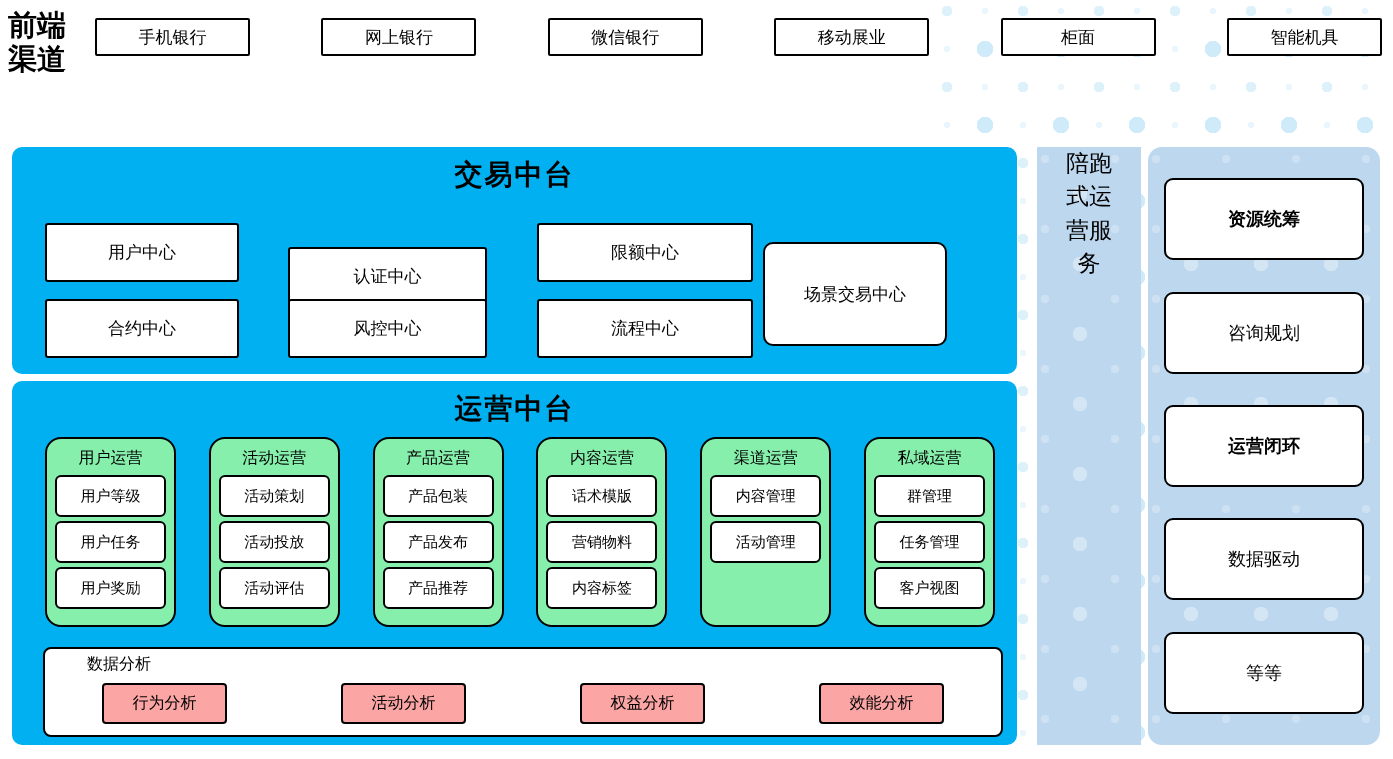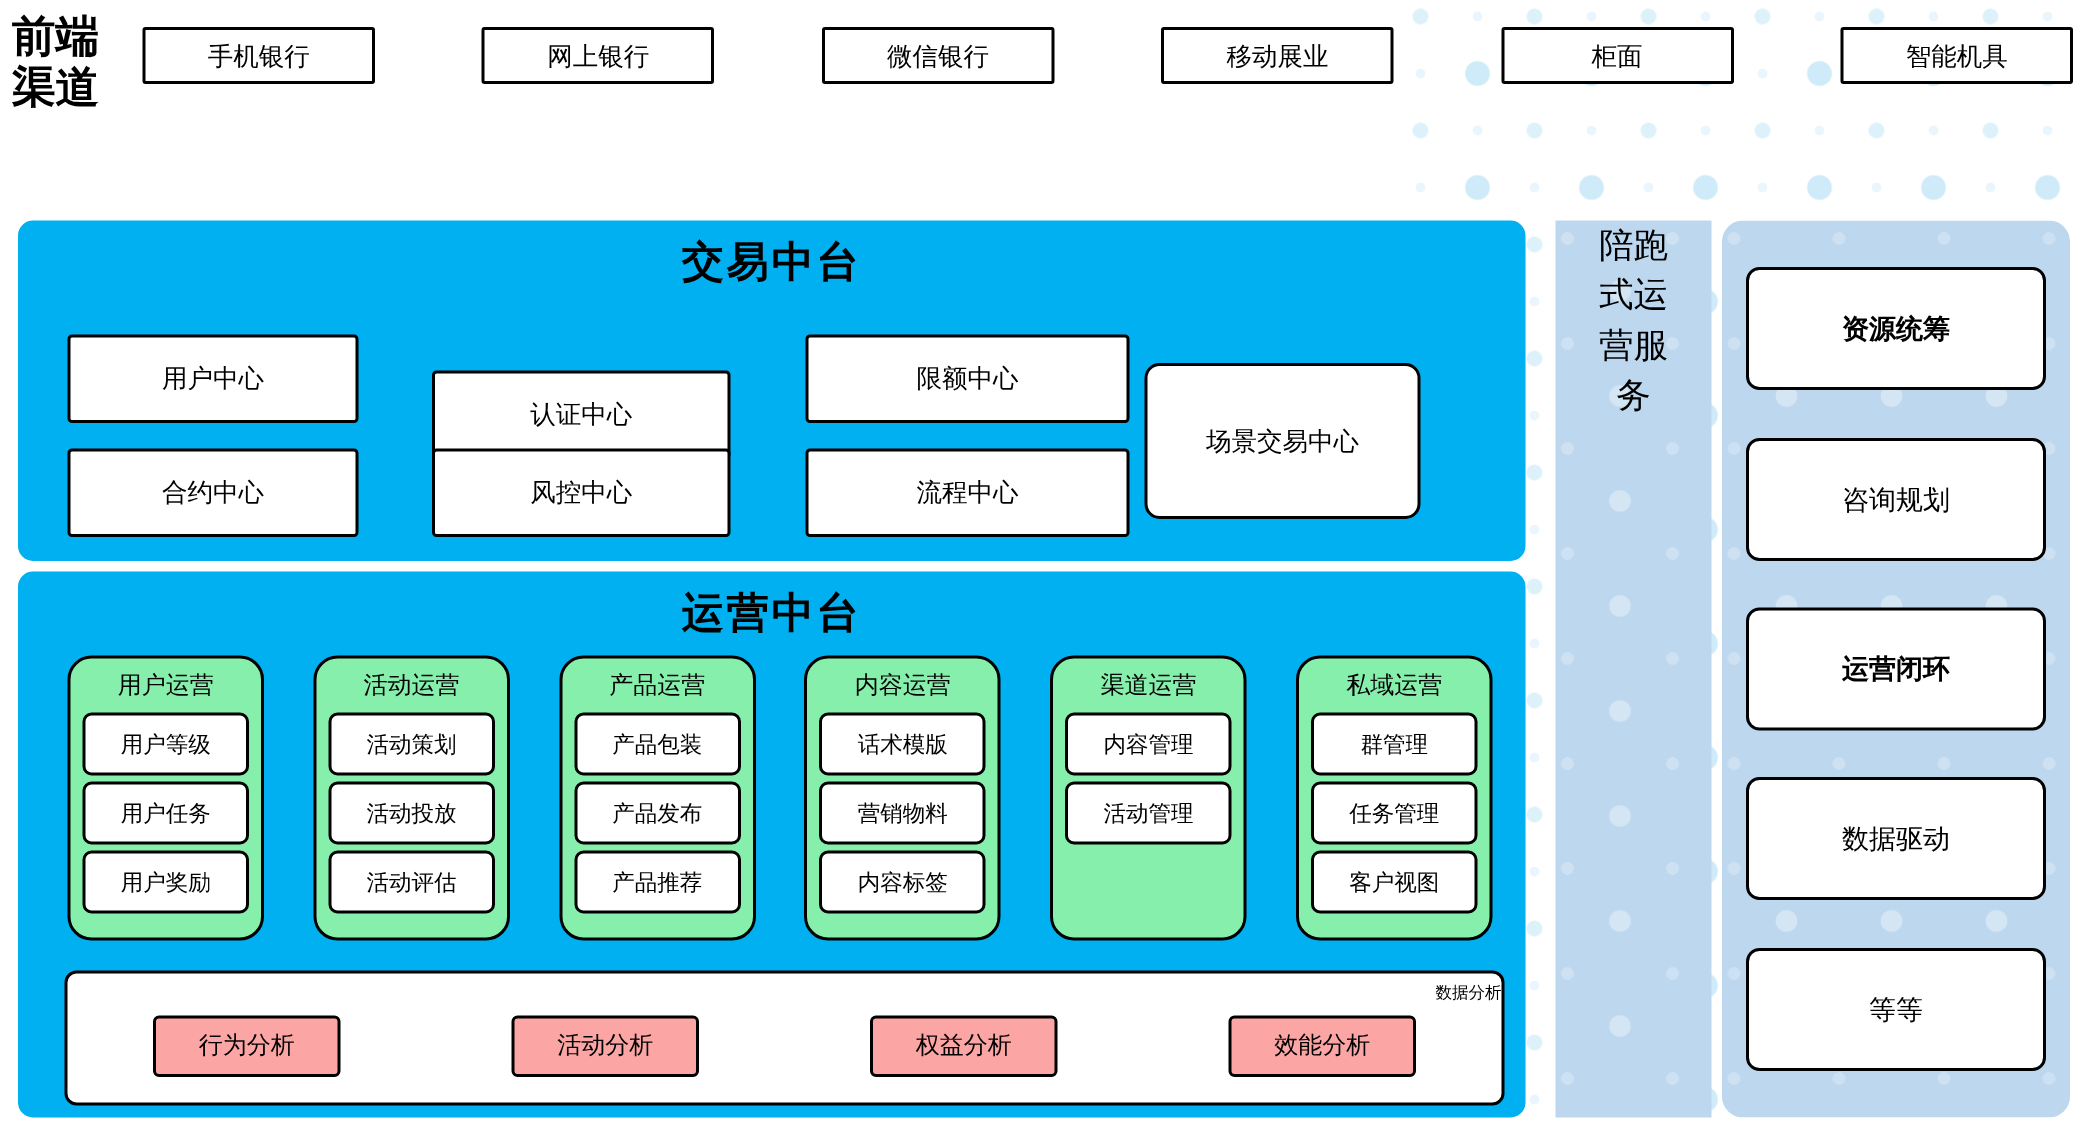--- a/index.html
+++ b/index.html
@@ -114,21 +114,21 @@
     font-size: 15px;
     background: #fff;
   }
 
   
   #analysis-panel {
     position: absolute;
     left: 31px; top: 266px; width: 960px; height: 90px;
     background: #fff; border: 2px solid #000; border-radius: 8px;
   }
-  .analysis-title { text-align: right; font-size: 11px; padding-top: 5px; }
+  .analysis-title { text-align: left; font-size: 16px; padding-top: 5px; margin-left: 42px; }
   .analysis-row {
     display: flex; justify-content: space-between;
     margin: 8px 57px 0 57px;
   }
   .analysis-box {
     width: 125px; height: 41px;
     border: 2px solid #000; border-radius: 4px;
     display: flex; align-items: center; justify-content: center;
     font-size: 16px;
     background: #fca5a5;

